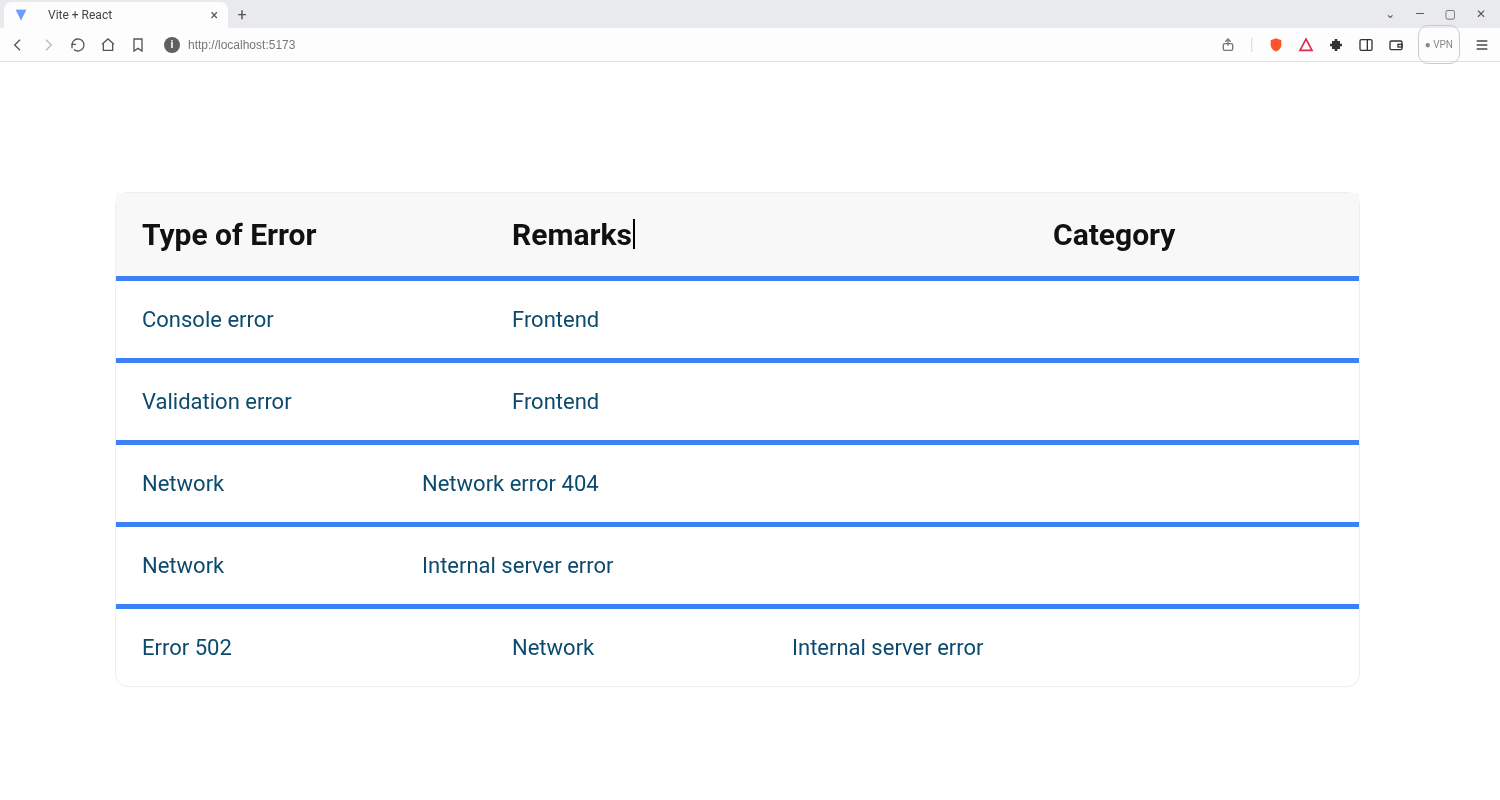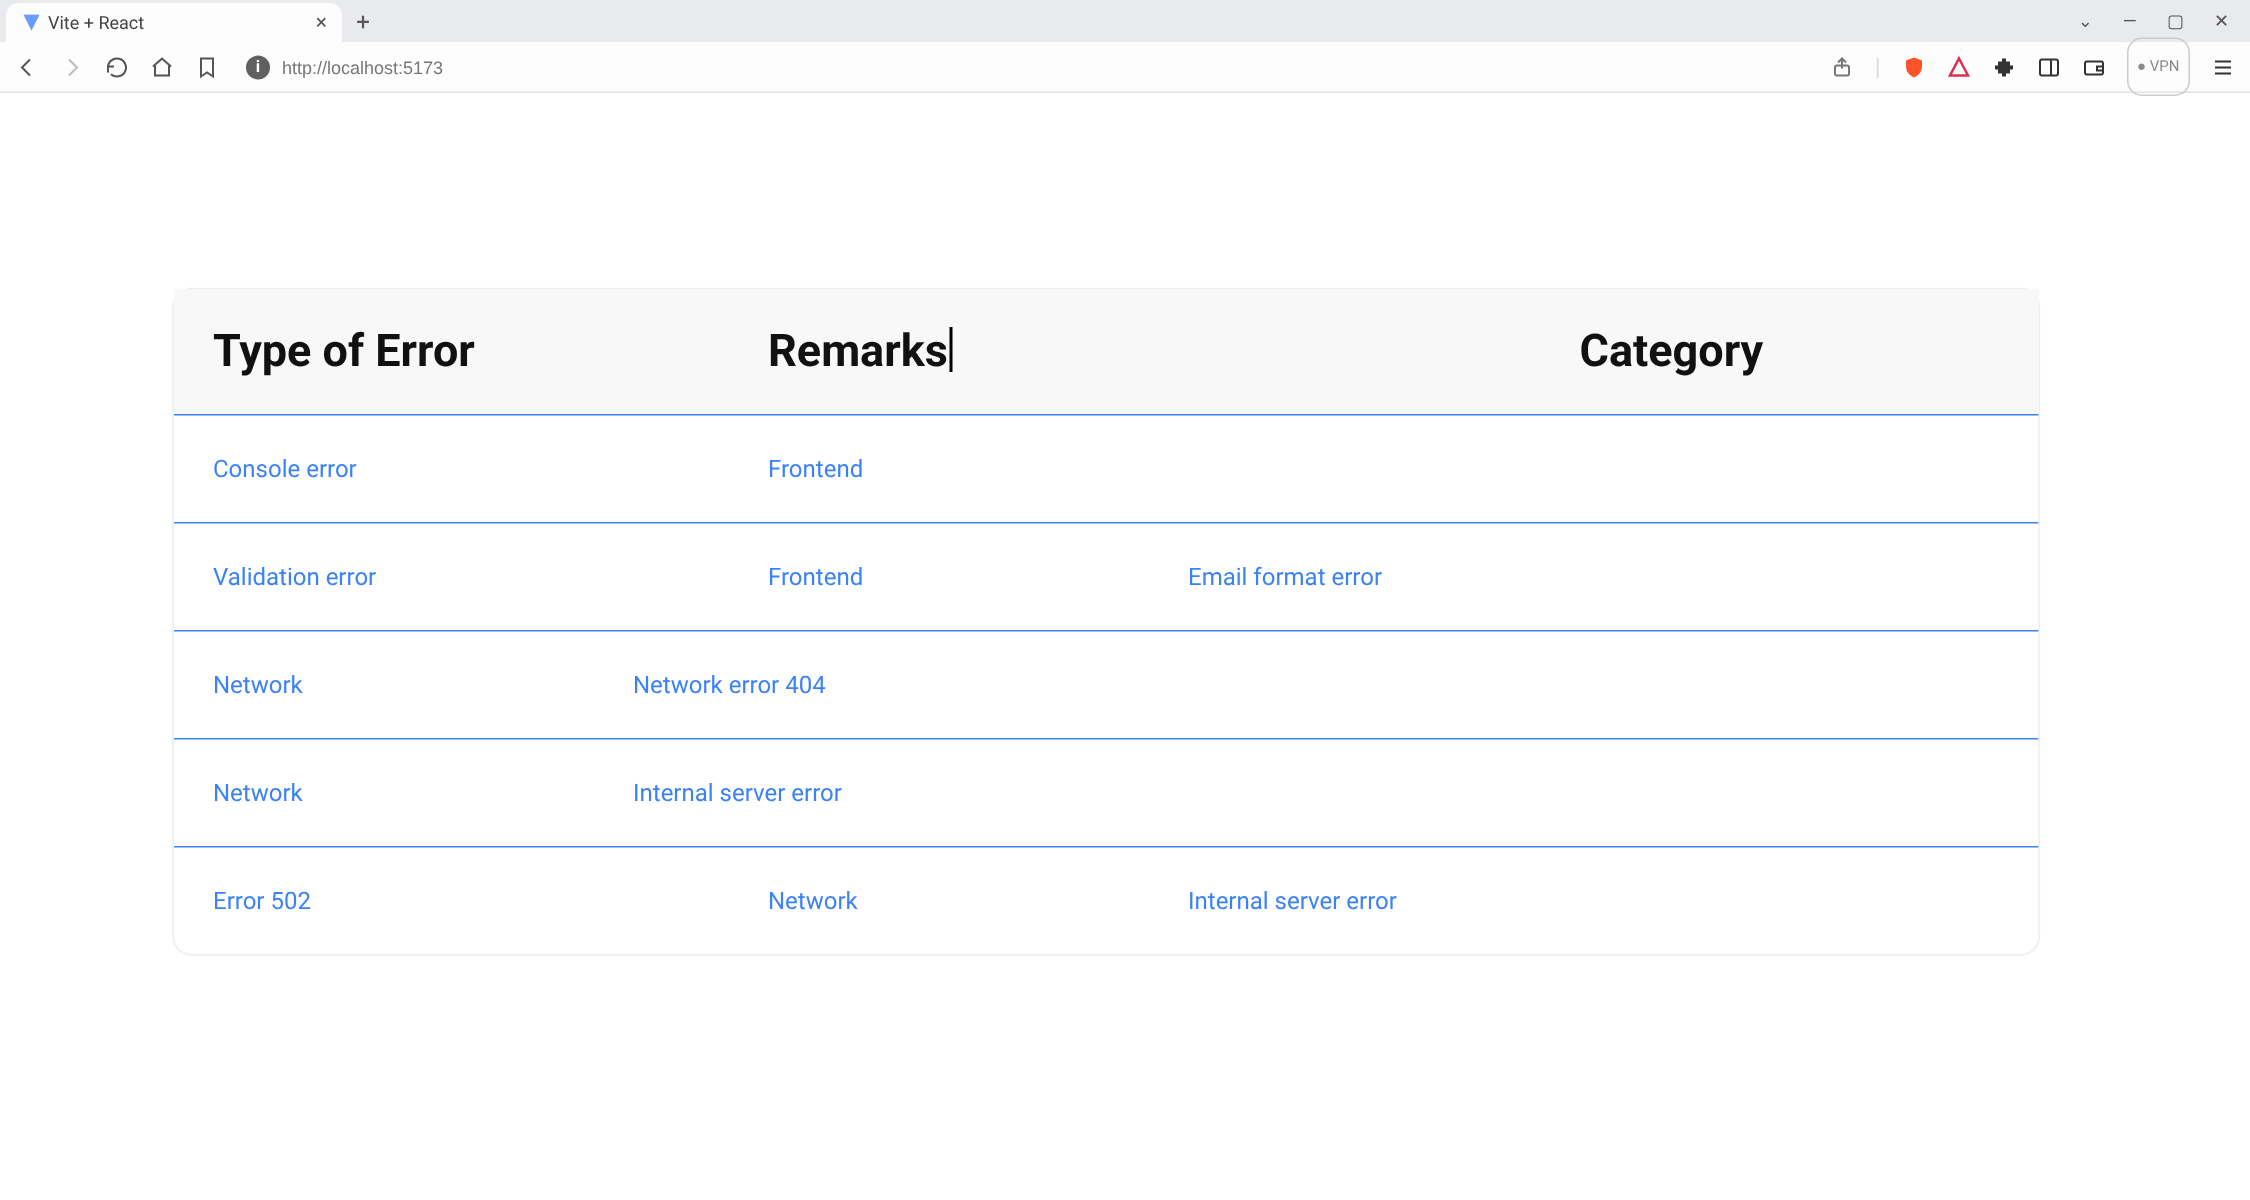--- a/index.html
+++ b/index.html
@@ -1,20 +1,20 @@
 <!DOCTYPE html>
 <html><head>
   <meta charset="utf-8">
   <style>
     * { margin: 0; padding: 0; box-sizing: border-box; }
     body { font-family: -apple-system, BlinkMacSystemFont, "Segoe UI", Roboto, Arial, sans-serif; background: #fff; width: 1500px; height: 800px; overflow: hidden; }
 
     
     .titlebar { height: 28px; background: #e9eaed; display: flex; align-items: stretch; }
-    .tab { display: flex; align-items: center; background: #fdfdfd; border-top-left-radius: 8px; border-top-right-radius: 8px; padding: 0 10px; margin-top: 2px; margin-left: 4px; width: 224px; gap: 4px; }
+    .tab { display: flex; align-items: center; background: #fdfdfd; border-top-left-radius: 8px; border-top-right-radius: 8px; padding: 0 10px; margin-top: 2px; margin-left: 4px; width: 224px; gap: 20px; }
     .tab-favicon { width: 14px; height: 14px; display: inline-flex; }
     .tab-title { font-size: 12px; color: #444; flex: 1; white-space: nowrap; overflow: hidden; text-overflow: ellipsis; }
     .tab-close { font-size: 14px; color: #555; line-height: 1; }
     .new-tab { display: flex; align-items: center; justify-content: center; width: 28px; color: #555; font-size: 16px; }
     .win-controls { margin-left: auto; display: flex; align-items: center; gap: 20px; padding-right: 14px; color: #555; }
     .win-controls span { font-size: 12px; }
 
     .toolbar { height: 34px; background: #fdfdfd; border-bottom: 1px solid #e0e0e0; display: flex; align-items: center; padding: 0 10px; gap: 12px; }
     .nav-icons { display: flex; align-items: center; gap: 14px; color: #555; }
     .nav-icons .disabled { color: #b8b8b8; }
@@ -22,21 +22,21 @@
     .addr { flex: 1; display: flex; align-items: center; gap: 8px; padding-left: 6px; }
     .addr-info { width: 16px; height: 16px; border-radius: 50%; background: #606060; color: #fff; font-size: 11px; display: flex; align-items: center; justify-content: center; font-weight: bold; }
     .addr-text { font-size: 12px; color: #777; font-family: Arial, sans-serif; }
     .right-icons { display: flex; align-items: center; gap: 14px; color: #555; }
     .vpn-badge { border: 1px solid #ccc; border-radius: 10px; font-size: 10px; padding: 13px 6px; color: #888; }
 
     
     .content { padding: 130px 60px 40px 115px; }
     .table-wrap { width: 1245px; border: 1px solid #eee; border-radius: 13px; box-shadow: 0 0 1px rgba(0,0,0,0.05); }
     .thead-row { display: flex; background: #f8f8f8; padding: 24px 26px; }
-    .tbody-row { display: flex; padding: 26px 26px; border-top: 1px solid #3b82f6; color: #3b82f6; font-size: 16px; }
+    .tbody-row { display: flex; padding: 26px 26px; border-top: 5px solid #3b82f6; color: #0c4a6e; font-size: 22px; }
     .col-1 { width: 370px; }
     .col-2 { width: 280px; }
     .col-3 { flex: 1; }
     .th { font-size: 30px; font-weight: 700; color: #111; }
     .cursor-bar::after { content: ''; display: inline-block; width: 2px; height: 30px; background: #000; vertical-align: -4px; margin-left: 1px; }
 
     .icon { display: inline-flex; align-items: center; justify-content: center; }
   </style>
 </head>
 <body>
@@ -150,21 +150,20 @@
       <div class="th col-2">Category</div>
     </div>
 
     <div class="tbody-row">
       <div class="col-1">Console error</div>
       <div class="col-2">Frontend</div>
     </div>
     <div class="tbody-row">
       <div class="col-1">Validation error</div>
       <div class="col-2">Frontend</div>
-      <div class="col-3">Email format error</div>
     </div>
     <div class="tbody-row">
       <div class="col-2">Network</div>
       <div class="col-3">Network error 404</div>
     </div>
     <div class="tbody-row">
       <div class="col-2">Network</div>
       <div class="col-3">Internal server error</div>
     </div>
     <div class="tbody-row">

